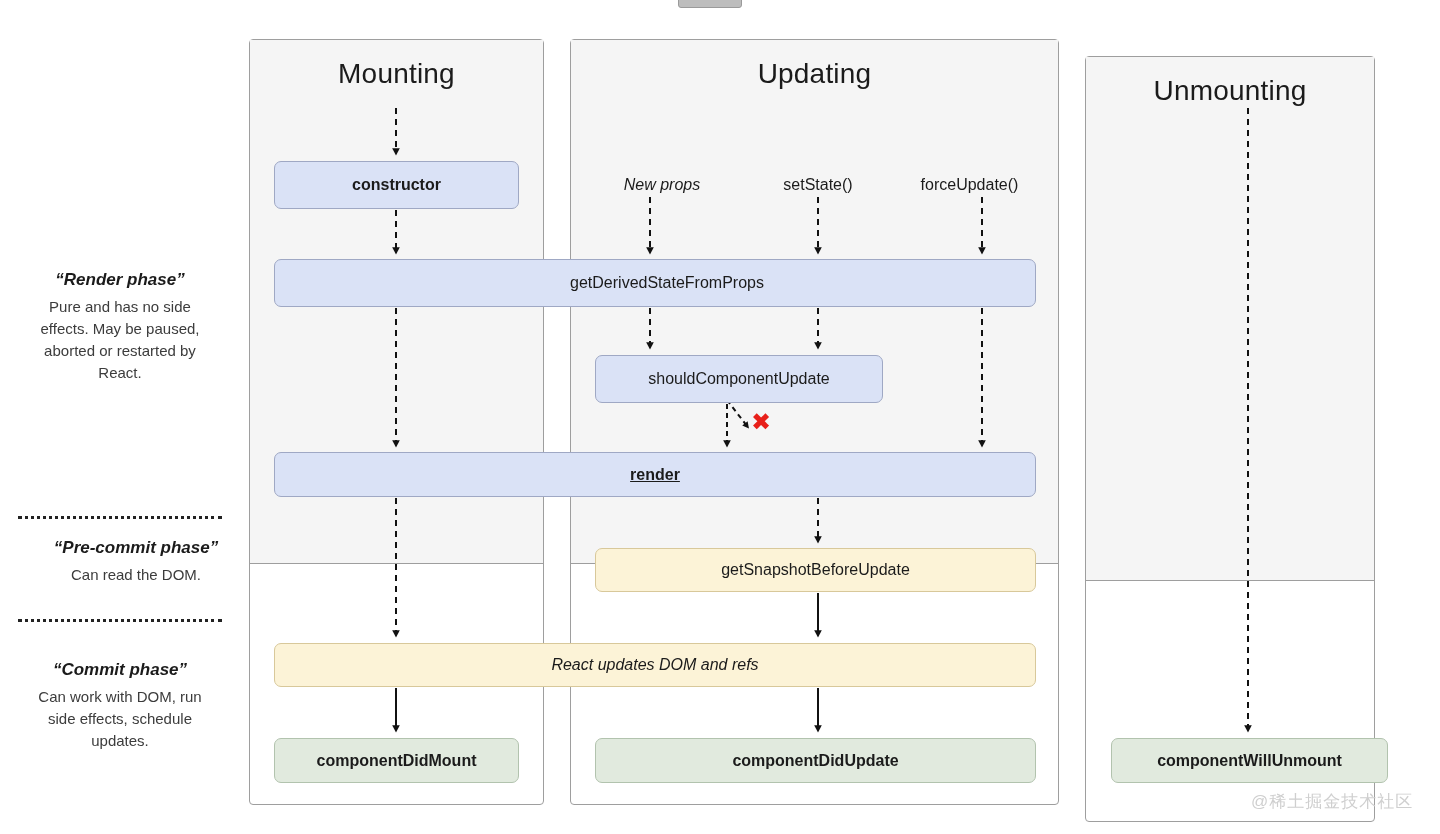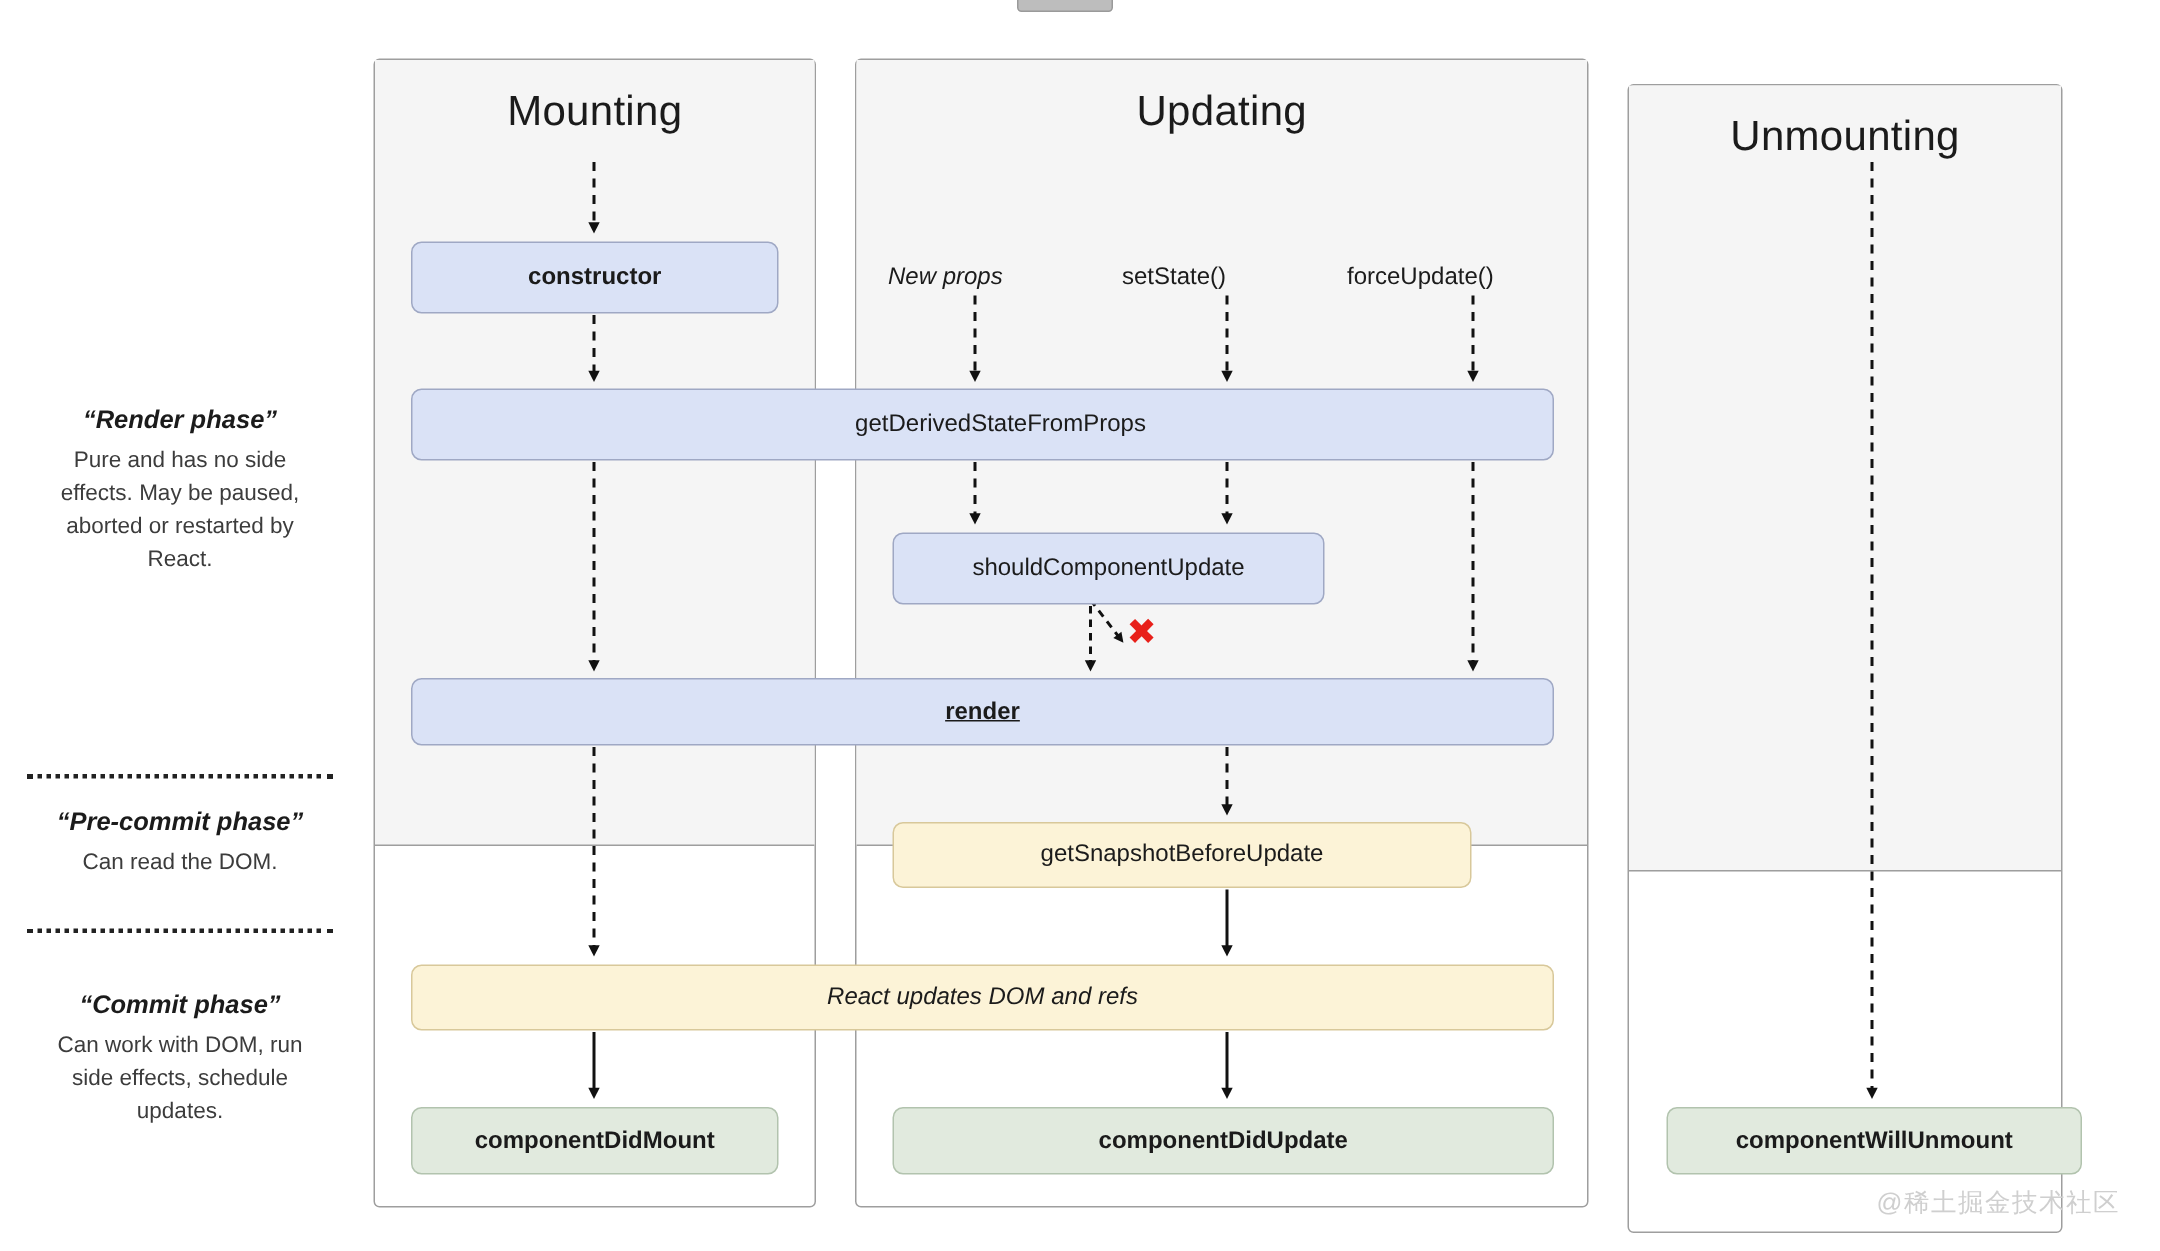--- a/index.html
+++ b/index.html
@@ -33,21 +33,21 @@
 
   #col-mounting{left:249px;top:39px;width:295px;height:766px;}
   #col-updating{left:570px;top:39px;width:489px;height:766px;}
   #col-unmounting{left:1085px;top:56px;width:290px;height:766px;}
 
   
   .legend{position:absolute;left:0;width:240px;text-align:center;}
   .legend .l-title{font-size:17px;font-weight:700;color:#1b1b1b;margin-bottom:6px;font-style:italic;}
   .legend .l-desc{font-size:15px;line-height:22px;color:#3c3c3c;}
   #legend-render{top:270px;}
-  #legend-precommit{top:538px;}
+  #legend-precommit{top:538px;padding-left:16px;}
   #legend-commit{top:660px;}
 
   .dotted-div{
     position:absolute;left:18px;width:204px;height:0;
     border-top:3px dotted #222;
   }
   #dot-1{top:516px;}
   #dot-2{top:619px;}
 
   
@@ -59,29 +59,29 @@
   .box.blue  {background:#dae2f6;border:1px solid #9fa8c4;}
   .box.yellow{background:#fcf3d7;border:1px solid #d8c89a;}
   .box.green {background:#e1eade;border:1px solid #b2c3ae;}
   .box.bold  {font-weight:700;}
   .box.italic{font-style:italic;}
 
   #box-constructor        {left:274px;top:161px;width:245px;height:48px;}
   #box-gdsfp              {left:274px;top:259px;width:762px;height:48px;padding-left:24px;}
   #box-scu                {left:595px;top:355px;width:288px;height:48px;}
   #box-render             {left:274px;top:452px;width:762px;height:45px;text-decoration:underline;}
-  #box-gsbu               {left:595px;top:548px;width:386px;height:44px;}
+  #box-gsbu               {left:595px;top:548px;width:441px;height:44px;}
   #box-reactupdates       {left:274px;top:643px;width:762px;height:44px;}
   #box-cdm                {left:274px;top:738px;width:245px;height:45px;}
   #box-cdu                {left:595px;top:738px;width:441px;height:45px;}
   #box-cwu                {left:1111px;top:738px;width:277px;height:45px;}
 
   
   .trigger{
-    position:absolute;font-size:16px;color:#1b1b1b;text-align:left;
+    position:absolute;font-size:16px;color:#1b1b1b;text-align:center;
     white-space:nowrap;
   }
   .trigger.italic{font-style:italic;}
   #trg-newprops    {left:592px;top:176px;width:140px;}
   #trg-setstate    {left:748px;top:176px;width:140px;}
   #trg-forceupdate {left:898px;top:176px;width:143px;}
 
   
   .arrows{position:absolute;left:0;top:0;width:1440px;height:834px;pointer-events:none;}
 

